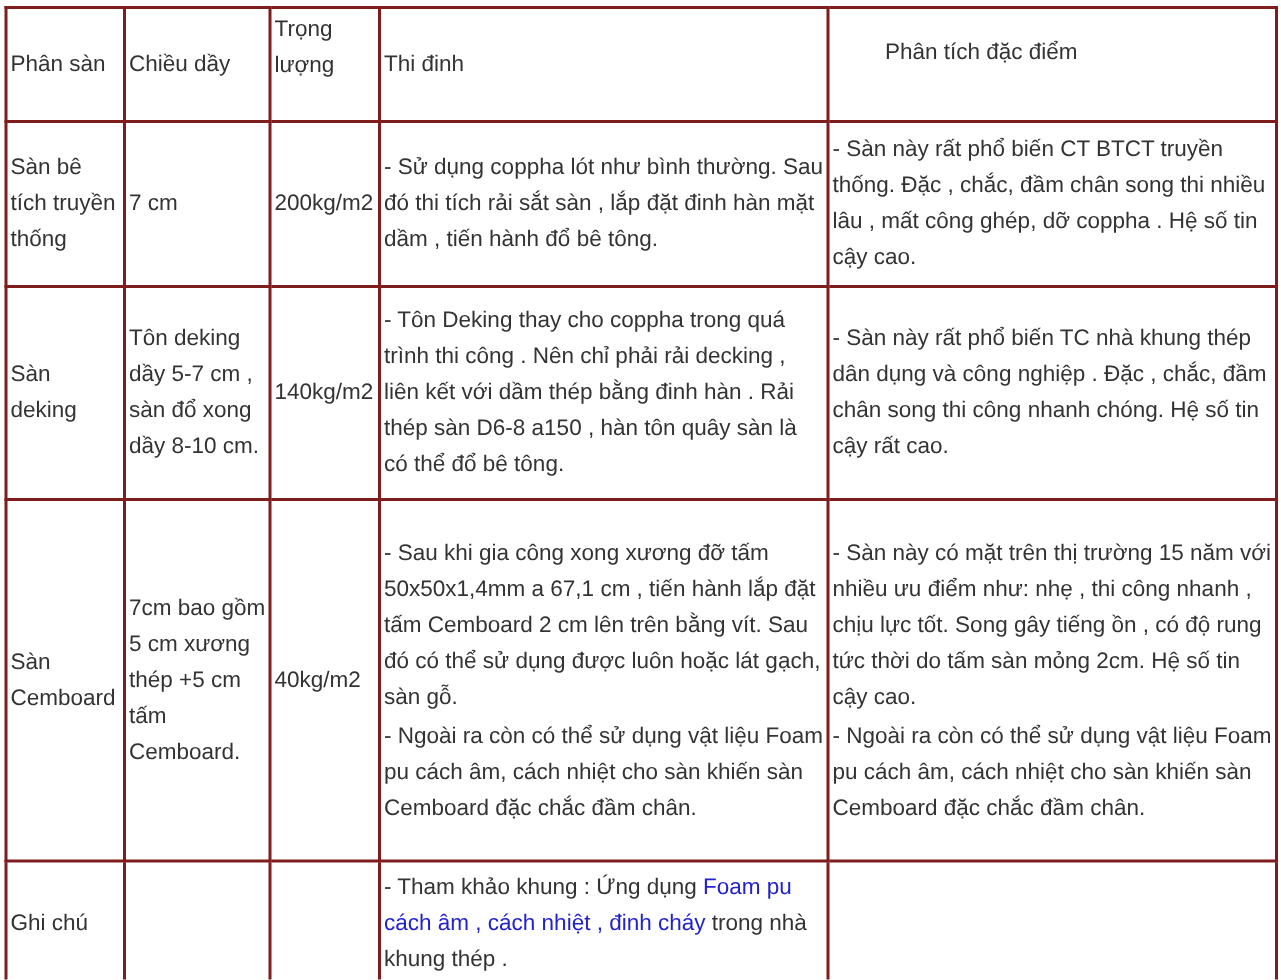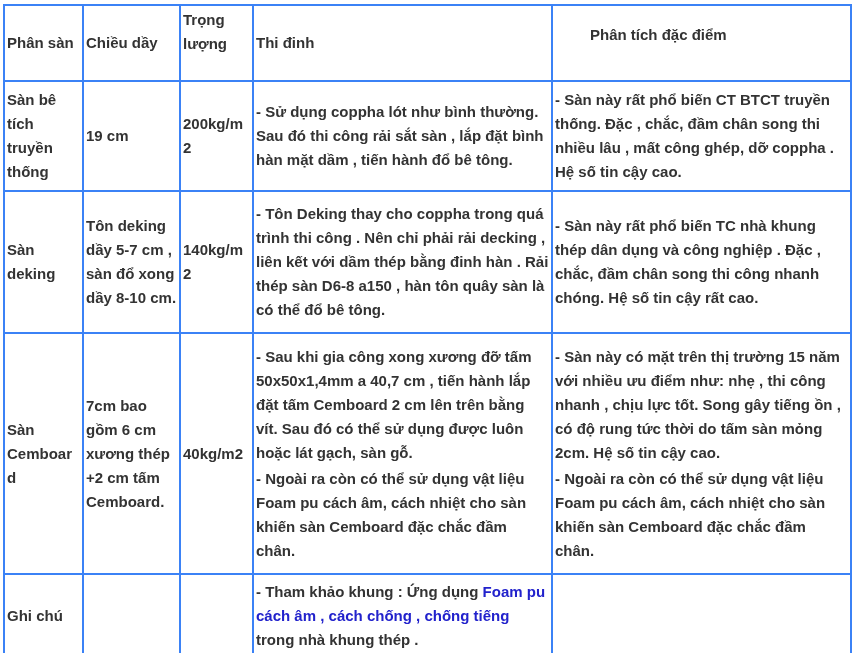--- a/index.html
+++ b/index.html
@@ -6,26 +6,25 @@
   body { width: 854px; height: 653px; position: relative; overflow: hidden; }
   table.spec {
     position: absolute; left: 3px; top: 4px;
     width: 847px; height: 644px;
     border-collapse: collapse;
     font-family: "Liberation Sans", sans-serif;
     font-size: 15px; line-height: 24px; color: #333333;
     table-layout: fixed;
   }
   table.spec td {
-    border: 2px solid #3b82f6;
+    border: 2px solid #7f1d1d;
     padding: 0 1px 0 2px;
     vertical-align: middle;
     text-align: left;
     word-wrap: break-word;
-    font-weight: bold;
   }
   table.spec td p { margin: 0; }
   table.spec td p + p { margin-top: 2px; }
   .hdr td { height: 58px; }
   .hdr td.top { vertical-align: top; padding-top: 2px; }
   .hdr td.midup { padding-bottom: 16px; padding-left: 37px; }
   .r1 td { height: 108px; }
   .r2 td { height: 140px; }
   .r3 td { height: 239px; }
   .r4 td { height: 82px; }
@@ -47,59 +46,59 @@
       <tr class="hdr">
     <td>Phân sàn</td>
     <td>Chiều dầy</td>
     <td class="top">Trọng lượng</td>
     <td>Thi đinh</td>
     <td class="midup">Phân tích đặc điểm</td>
   </tr>
 
   <tr class="r1">
     <td>Sàn bê tích truyền thống</td>
-    <td>19 cm</td>
+    <td>7 cm</td>
     <td>200kg/m2</td>
     <td>
-          <p>- Sử dụng coppha lót như bình thường. Sau đó thi công rải sắt sàn , lắp đặt bình hàn mặt dầm , tiến hành đổ bê tông.</p>
+          <p>- Sử dụng coppha lót như bình thường. Sau đó thi tích rải sắt sàn , lắp đặt đinh hàn mặt dầm , tiến hành đổ bê tông.</p>
         </td>
     <td>
           <p>- Sàn này rất phổ biến CT BTCT truyền thống. Đặc , chắc, đầm chân song thi nhiều lâu , mất công ghép, dỡ coppha . Hệ số tin cậy cao.</p>
         </td>
   </tr>
 
   <tr class="r2">
     <td>Sàn deking</td>
     <td>Tôn deking dầy 5-7 cm , sàn đổ xong dầy 8-10 cm.</td>
     <td>140kg/m2</td>
     <td>
           <p>- Tôn Deking thay cho coppha trong quá trình thi công . Nên chỉ phải rải decking , liên kết với dầm thép bằng đinh hàn . Rải thép sàn D6-8 a150 , hàn tôn quây sàn là có thể đổ bê tông.</p>
         </td>
     <td>
           <p>- Sàn này rất phổ biến TC nhà khung thép dân dụng và công nghiệp . Đặc , chắc, đầm chân song thi công nhanh chóng. Hệ số tin cậy rất cao.</p>
         </td>
   </tr>
 
   <tr class="r3">
     <td>Sàn Cemboard</td>
-    <td>7cm bao gồm 6 cm xương thép +2 cm tấm Cemboard.</td>
+    <td>7cm bao gồm 5 cm xương thép +5 cm tấm Cemboard.</td>
     <td>40kg/m2</td>
     <td>
-      <p>- Sau khi gia công xong xương đỡ tấm 50x50x1,4mm a 40,7 cm , tiến hành lắp đặt tấm Cemboard 2 cm lên trên bằng vít. Sau đó có thể sử dụng được luôn hoặc lát gạch, sàn gỗ.</p>
+      <p>- Sau khi gia công xong xương đỡ tấm 50x50x1,4mm a 67,1 cm , tiến hành lắp đặt tấm Cemboard 2 cm lên trên bằng vít. Sau đó có thể sử dụng được luôn hoặc lát gạch, sàn gỗ.</p>
       <p>- Ngoài ra còn có thể sử dụng vật liệu Foam pu cách âm, cách nhiệt cho sàn khiến sàn Cemboard đặc chắc đầm chân.</p>
     </td>
     <td>
       <p>- Sàn này có mặt trên thị trường 15 năm với nhiều ưu điểm như: nhẹ , thi công nhanh , chịu lực tốt. Song gây tiếng ồn , có độ rung tức thời do tấm sàn mỏng 2cm. Hệ số tin cậy cao.</p>
       <p>- Ngoài ra còn có thể sử dụng vật liệu Foam pu cách âm, cách nhiệt cho sàn khiến sàn Cemboard đặc chắc đầm chân.</p>
     </td>
   </tr>
 
   <tr class="r4">
     <td>Ghi chú</td>
     <td></td>
     <td></td>
     <td>
-          <p><span>- Tham khảo khung : Ứng dụng </span><a class="link" href="#">Foam pu cách âm</a><span class="sep"> , </span><a class="link" href="#">cách chống</a><span class="sep"> , </span><a class="link" href="#">chống tiếng</a><span> trong nhà khung thép .</span></p>
+          <p><span>- Tham khảo khung : Ứng dụng </span><a class="link" href="#">Foam pu cách âm</a><span class="sep"> , </span><a class="link" href="#">cách nhiệt</a><span class="sep"> , </span><a class="link" href="#">đinh cháy</a><span> trong nhà khung thép .</span></p>
         </td>
     <td></td>
   </tr>
 </tbody>
   </table>
 
 </body></html>

